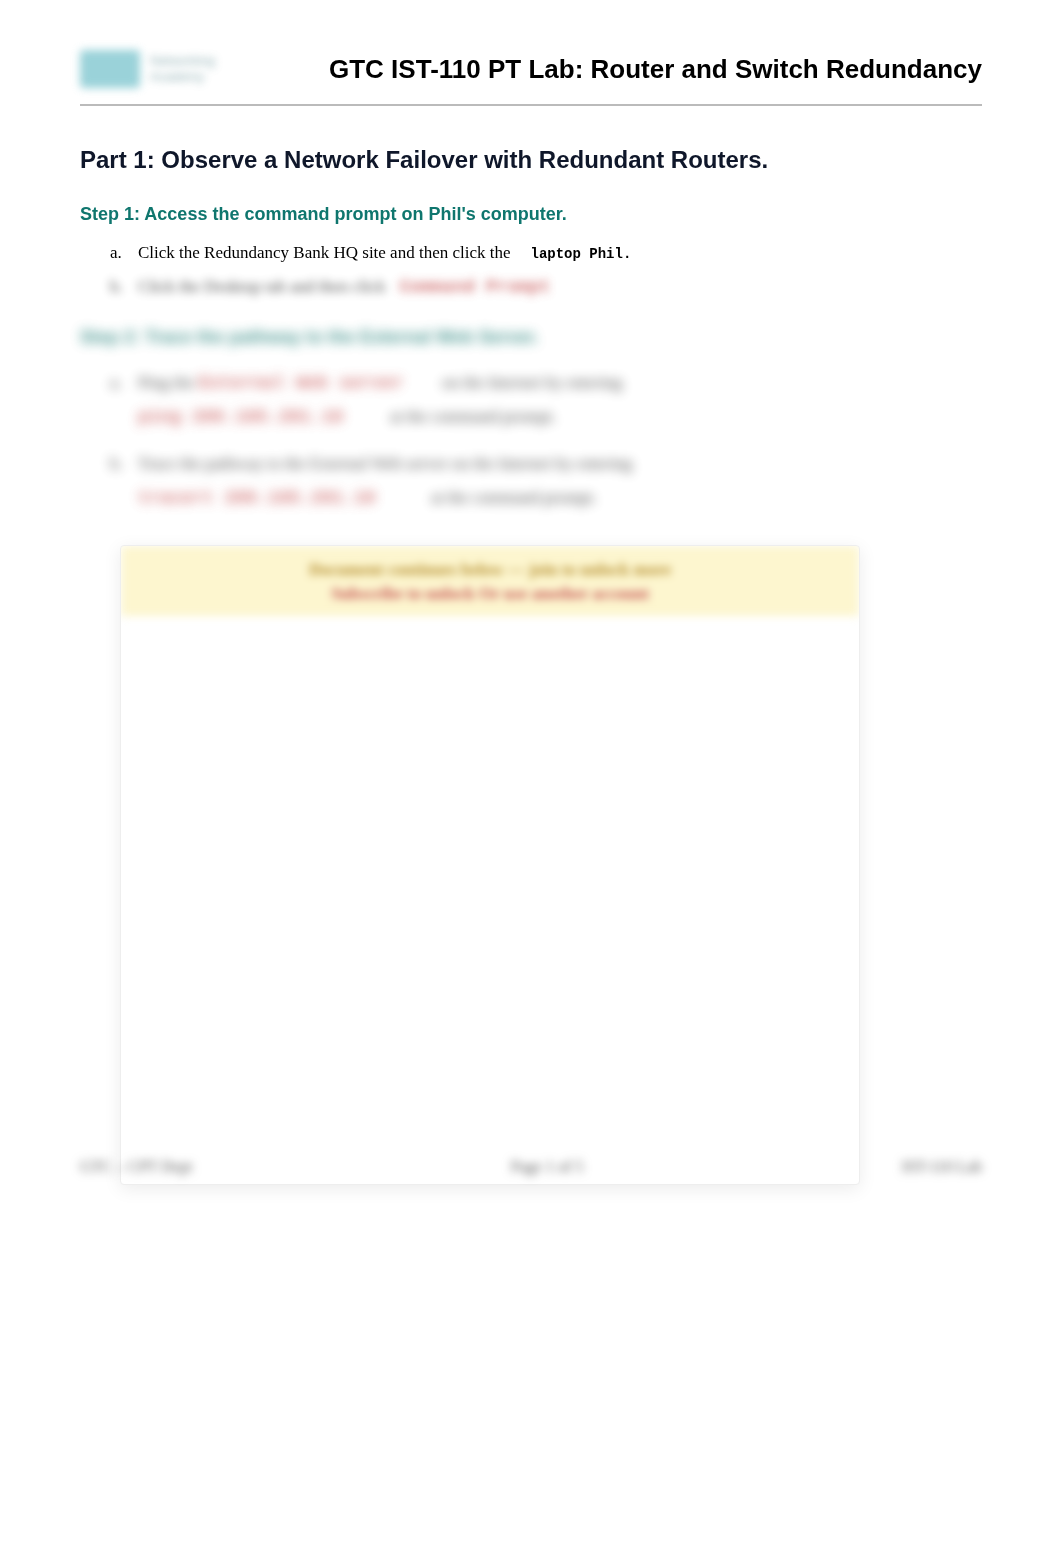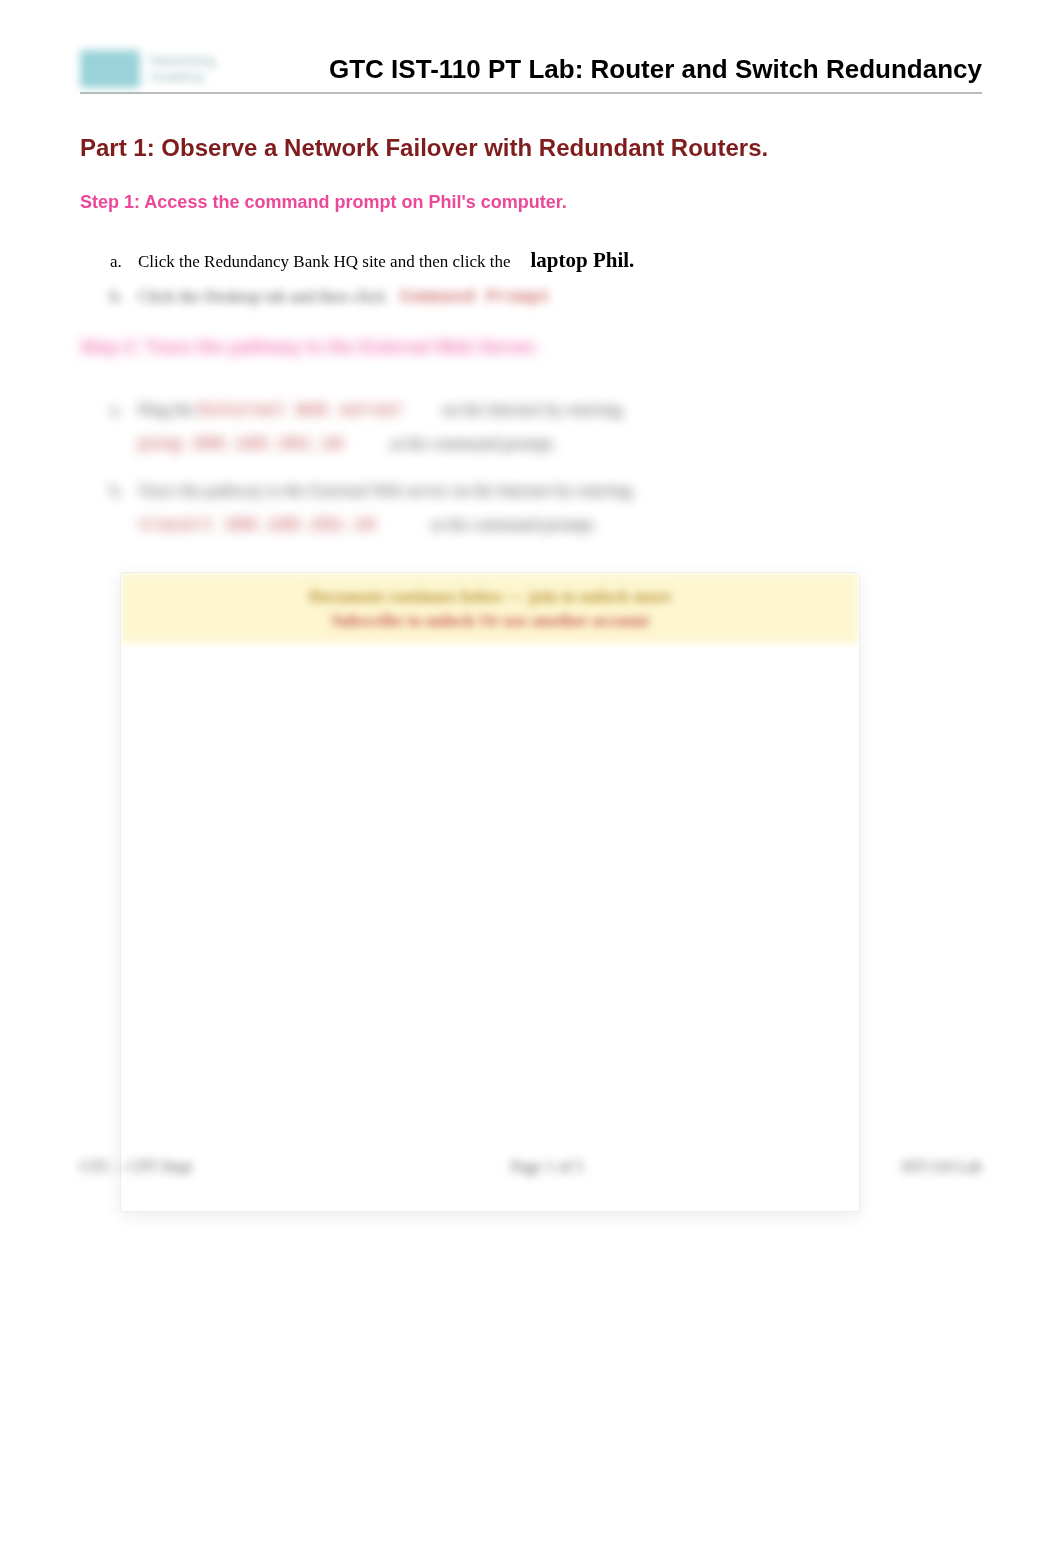--- a/index.html
+++ b/index.html
@@ -11,21 +11,21 @@
       position: relative;
     }
     .page {
       padding: 50px 80px 0 80px;
       width: 100%;
     }
     .header {
       display: flex;
       align-items: center;
       border-bottom: 2px solid #bbb;
-      padding-bottom: 4px;
+      padding-bottom: 16px;
       margin-bottom: 40px;
       filter: blur(0px);
     }
     .logo-area {
       display: flex;
       align-items: center;
       filter: blur(4px);
       opacity: 0.7;
     }
     .logo-box {
@@ -46,46 +46,46 @@
       text-align: right;
       font-size: 26px;
       font-weight: bold;
       color: #000;
       padding-left: 30px;
     }
     .part-title {
       font-size: 24px;
       font-weight: bold;
       margin-bottom: 30px;
-      color: #7f1d1d;
+      color: #0f172a;
     }
     .step-title {
       font-size: 18px;
       font-weight: bold;
-      margin-bottom: 35px;
-      color: #ec4899;
+      margin-bottom: 18px;
+      color: #0f766e;
     }
     .list-item {
       display: flex;
       margin-left: 30px;
       margin-bottom: 14px;
       font-size: 17px;
       align-items: baseline;
     }
     .list-marker {
       font-family: "Times New Roman", serif;
       min-width: 28px;
     }
     .list-body {
       font-family: "Times New Roman", serif;
     }
     .mono-bold {
-      font-family: Liberation Serif, serif;
-      font-weight: bold;
-      font-size: 21px;
+      font-family: Liberation Mono, monospace;
+      font-weight: bold;
+      font-size: 14px;
       color: #000;
       margin-left: 20px;
     }
     .red-mono {
       font-family: "Courier New", monospace;
       font-weight: bold;
       color: #c44d4d;
       font-size: 18px;
     }
     .blurred {

